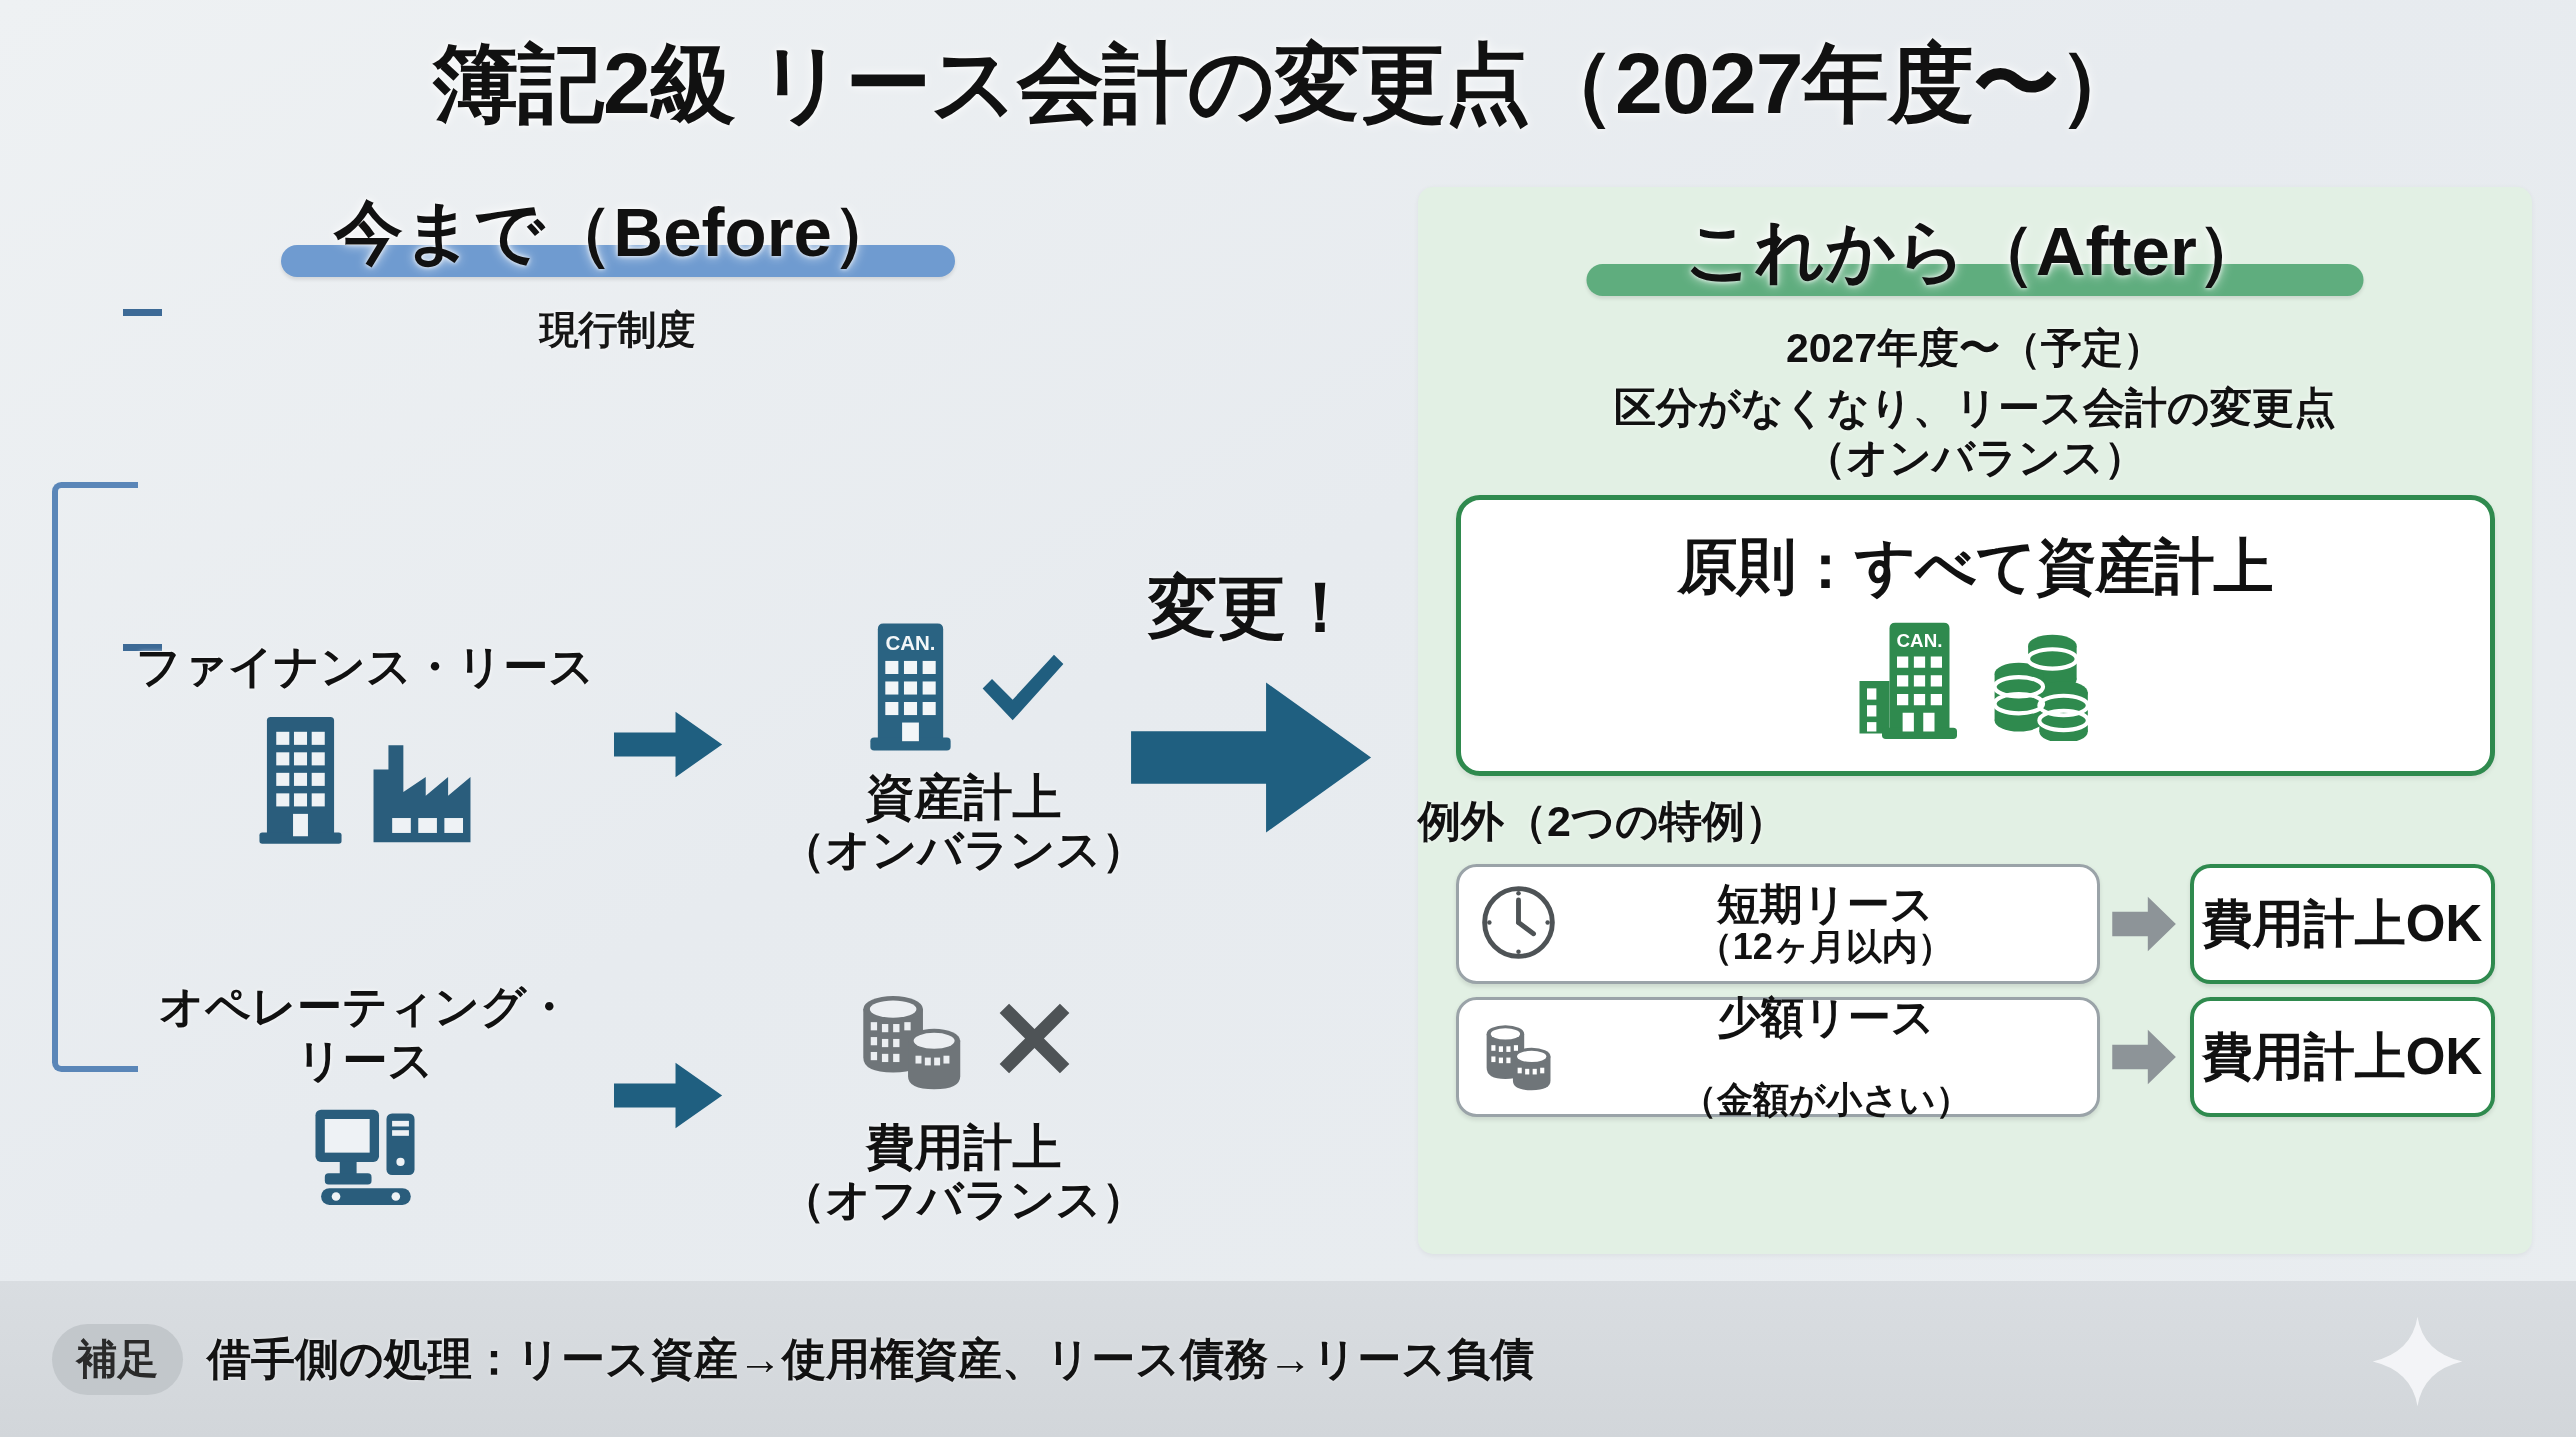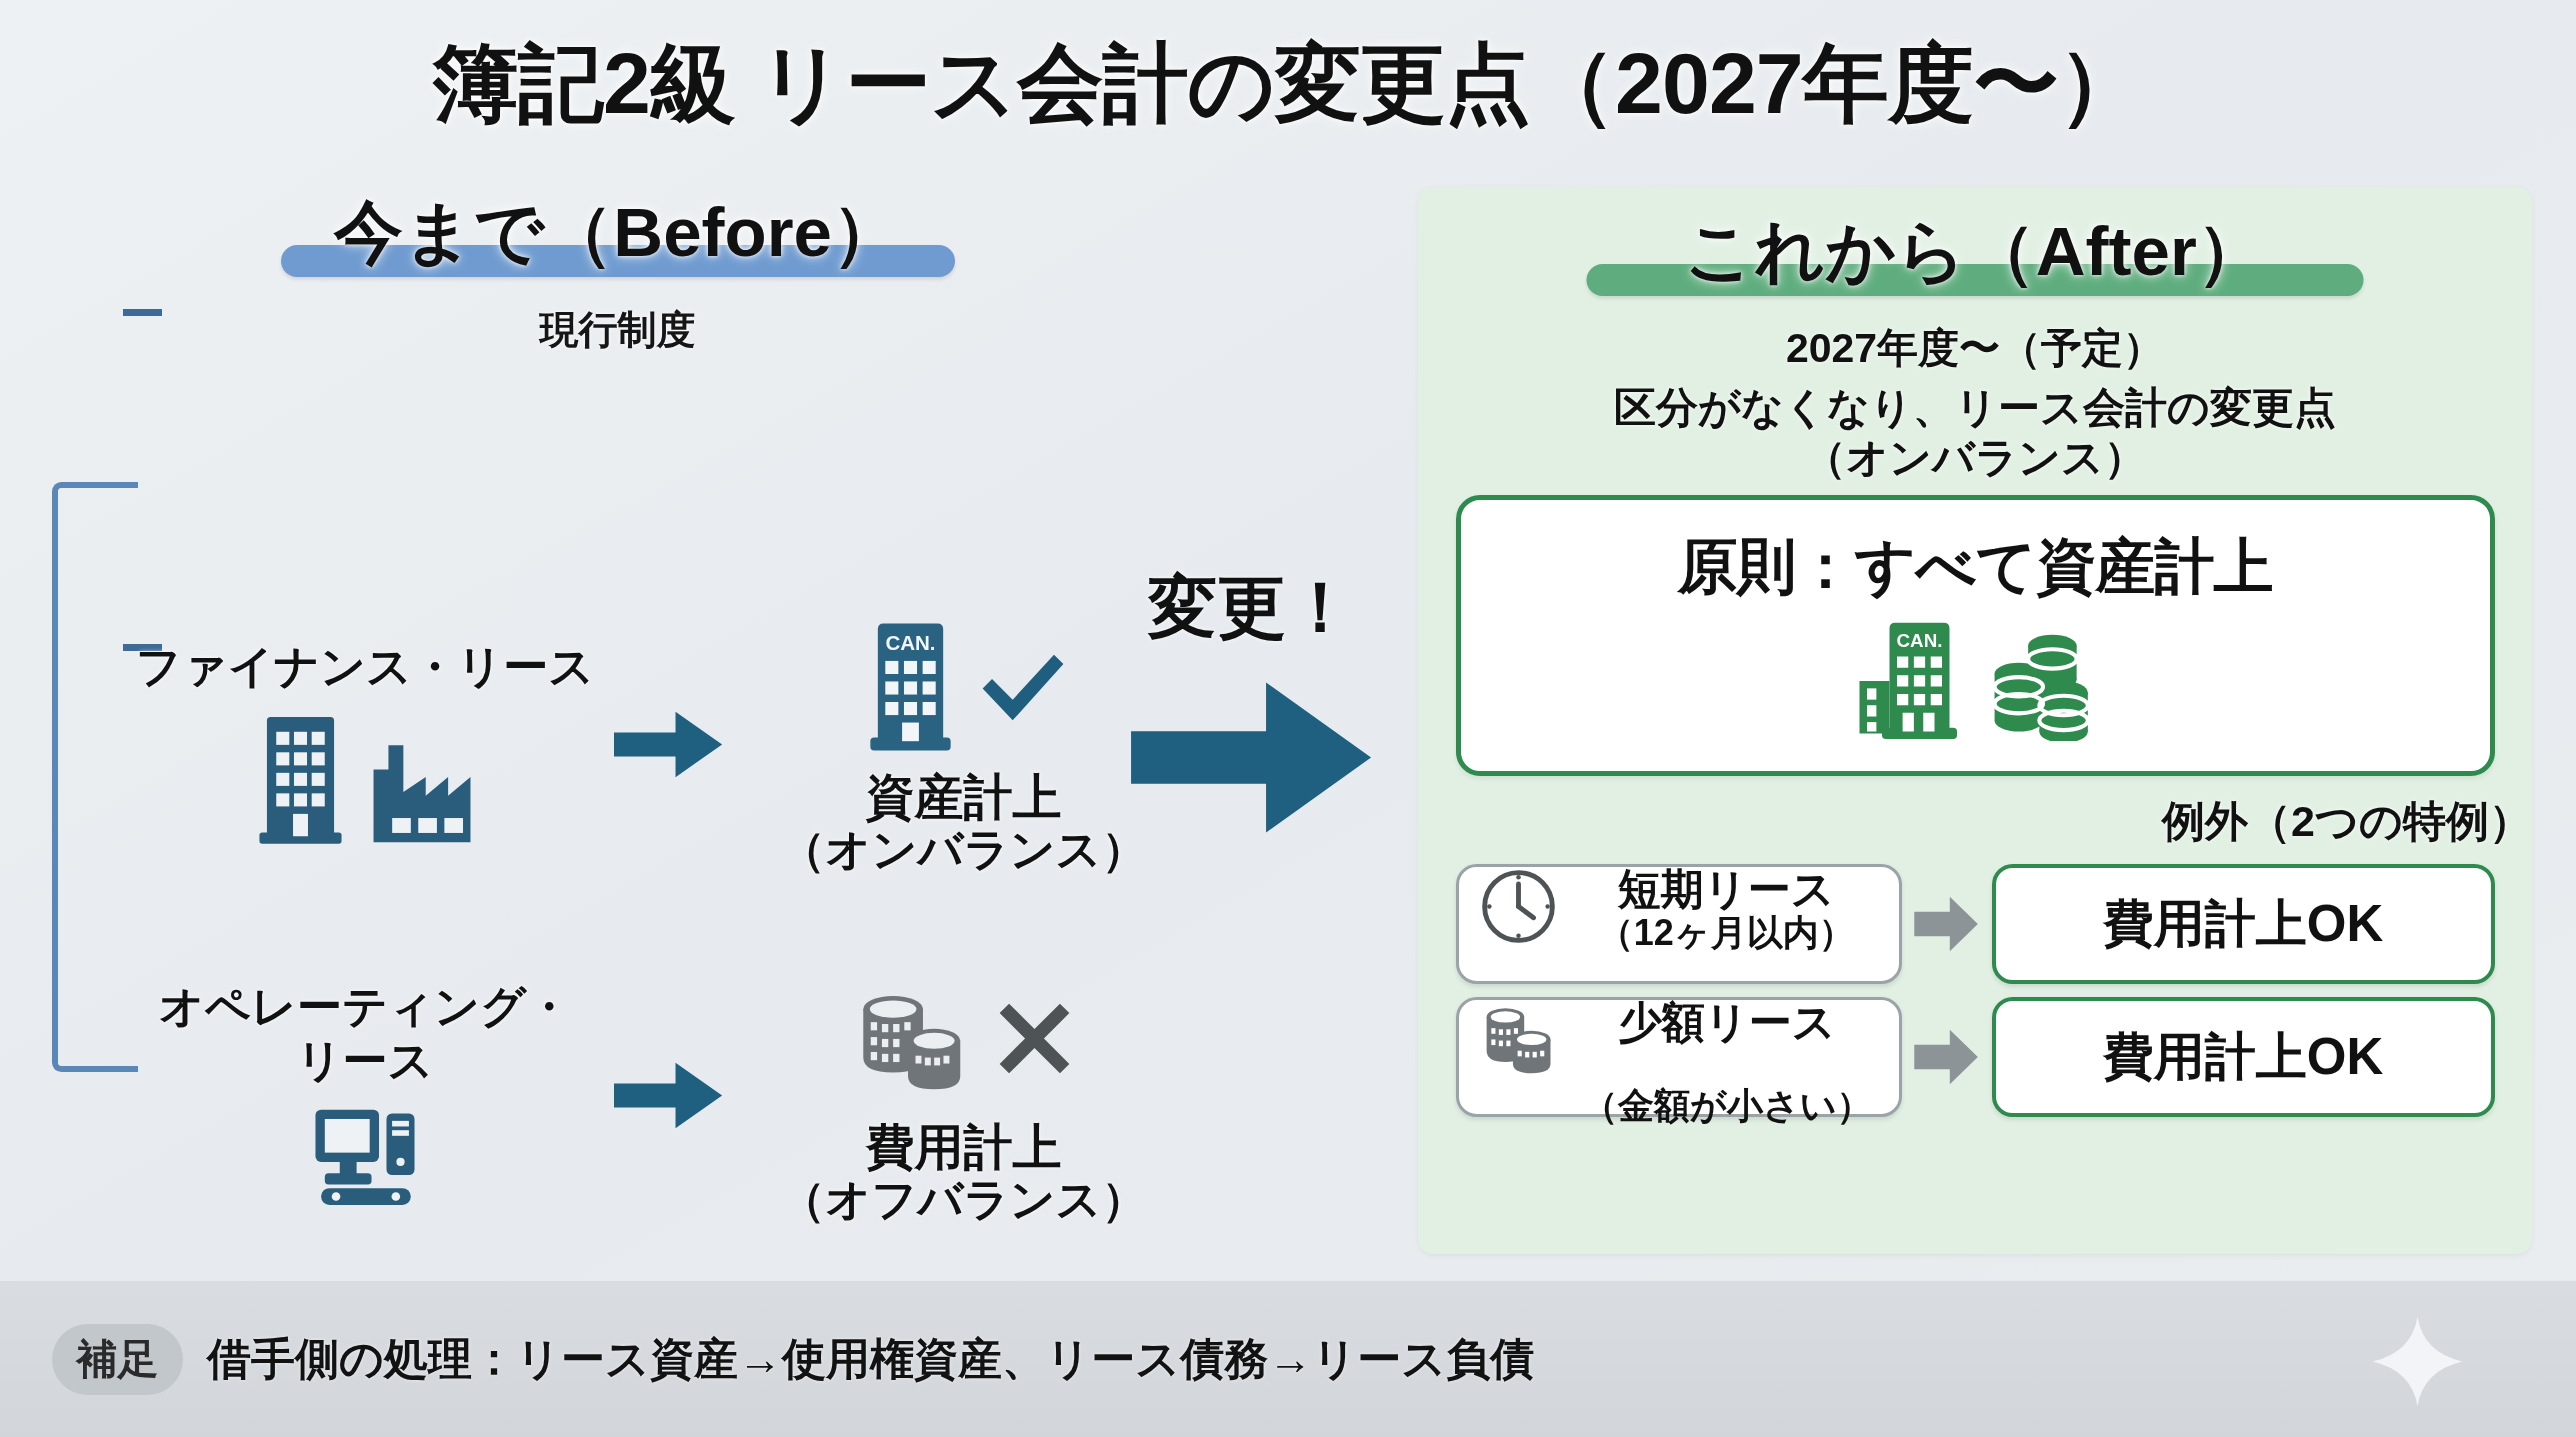--- a/index.html
+++ b/index.html
@@ -133,33 +133,33 @@
     box-sizing:border-box;
     display:flex;flex-direction:column;align-items:center;justify-content:center;
     box-shadow:0 2.8px 5.6px rgba(0,0,0,.07);
   }
   #principle-card .pc-title{
     font-size:60px;font-weight:bold;color:#111;letter-spacing:-0.9px;white-space:nowrap;
   }
   #principle-card .pc-icons{margin-top:9.4px;display:flex;align-items:flex-end;gap:17px;}
 
   #exception-title{
-    margin-top:17px;text-align:right;
+    margin-top:17px;text-align:left;
     font-size:43px;font-weight:bold;color:#111;
     text-shadow:0 0 4.7px rgba(255,255,255,.8);
   }
 
   .exc-row{
     margin:13px auto 0 auto;width:1039px;height:120px;
     display:flex;align-items:center;gap:0;
   }
   .exc-left{
-    width:446px;height:100%;
+    width:644px;height:100%;
     background:#fff;border:3.7px solid #9aa3a8;border-radius:20.6px;
-    box-sizing:border-box;display:flex;align-items:flex-start;gap:13px;padding-left:20.6px;
+    box-sizing:border-box;display:flex;align-items:center;gap:13px;padding-left:20.6px;
     box-shadow:0 2.8px 4.7px rgba(0,0,0,.10);
   }
   .exc-left .exc-text{flex:1;text-align:center;padding-right:17px;}
   .exc-left .exc-t1{font-size:43px;font-weight:bold;color:#111;line-height:1.06;white-space:nowrap;}
   .exc-left .exc-t2{font-size:36px;font-weight:bold;color:#111;line-height:1.1;white-space:nowrap;}
   .exc-arrow{width:90px;display:flex;justify-content:center;align-items:center;}
   .exc-right{
     flex:1;height:100%;
     background:#fff;border:4.7px solid #2f8a4e;border-radius:20.6px;
     box-sizing:border-box;display:flex;align-items:center;justify-content:center;

